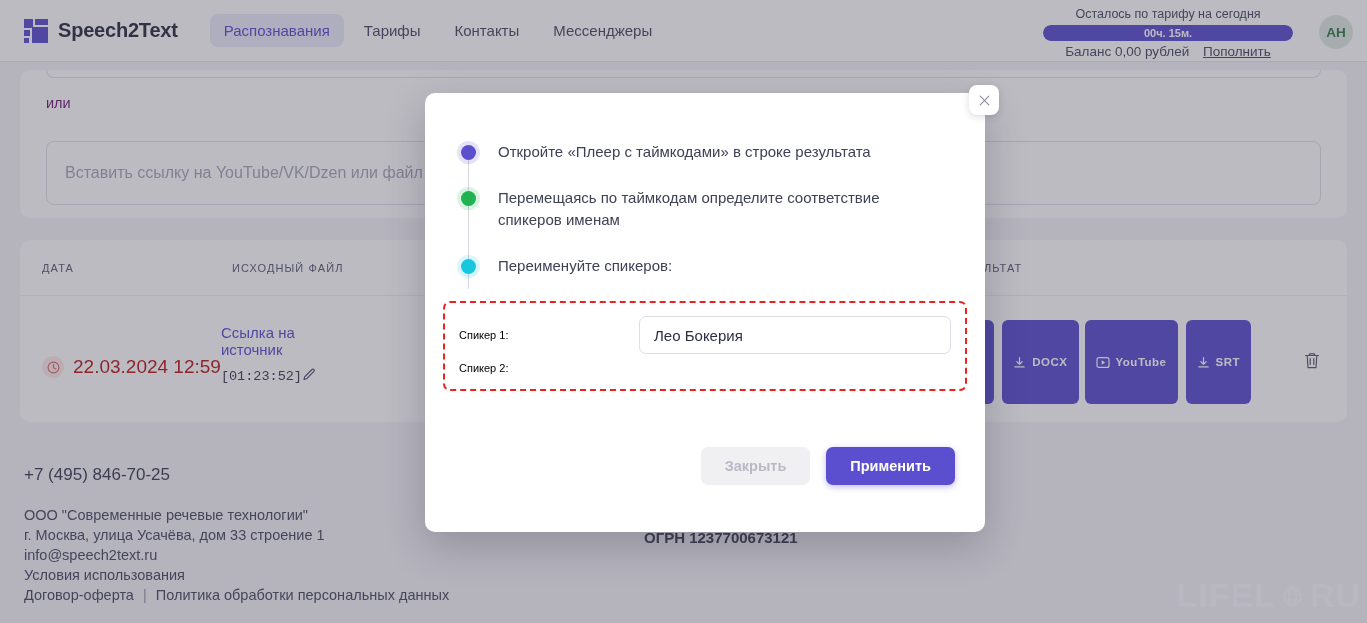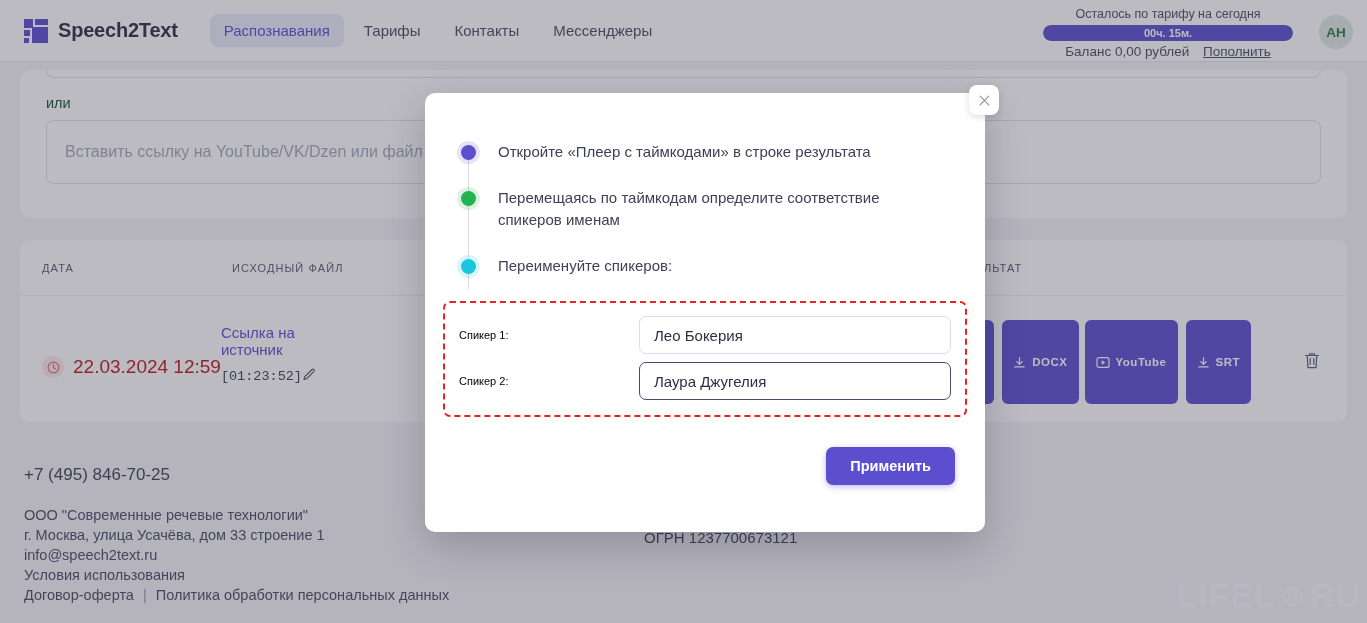--- a/index.html
+++ b/index.html
@@ -142,22 +142,22 @@
   }
   .dropzone-top {
     height: 8px;
     border: 1px solid #dfe0e9;
     border-top: none;
     border-radius: 0 0 8px 8px;
     background: #fff;
   }
   .or-label {
     font-size: 14.5px;
-    color: #14532d;
-    margin: 17px 0 9px;
+    color: #701a75;
+    margin: 17px 0 30px;
   }
   .url-input {
     width: 100%;
     height: 64px;
     border: 1px solid #dfe0e9;
     border-radius: 8px;
     background: #fff;
     font-size: 16px;
     color: #9a9cae;
     padding: 0 18px;
@@ -257,21 +257,21 @@
     background: #f4f4f8;
     padding: 24px 24px 0;
     display: flex;
   }
   .footer-left { width: 620px; }
   .phone { font-size: 17px; color: #3f4155; margin-bottom: 20px; }
   .footer-line { font-size: 14.5px; color: #4a4d63; line-height: 20px; }
   .footer-line a { color: #4a4d63; text-decoration: none; cursor: pointer; }
   .footer-sep { color: #9a9cae; margin: 0 5px; }
   .footer-right { flex: 1; padding-top: 64px; }
-  .ogrn { font-size: 15px; color: #3f4155; }
+  .ogrn { font-size: 15px; color: #3f4155; font-weight: bold; }
 
   .watermark {
     position: absolute;
     right: 6px;
     bottom: 8px;
     display: flex;
     align-items: center;
     gap: 2px;
     font-size: 34px;
     font-weight: bold;
@@ -656,22 +656,22 @@
       </div>
     </div>
 
     <div class="speakers-box">
       <div class="speaker-row">
         <span class="speaker-label">Спикер 1:</span>
         <input class="speaker-input" type="text" value="Лео Бокерия" style="">
       </div>
       <div class="speaker-row">
         <span class="speaker-label">Спикер 2:</span>
-        <input class="speaker-input focused" type="text" value="Лаура Джугелия" style="">
       </div>
     </div>
 
     <div class="modal-actions">
+      <button class="btn btn-secondary">Закрыть</button>
       <button class="btn btn-primary">Применить</button>
     </div>
   </div>
 
 </div>
 
 </body></html>

